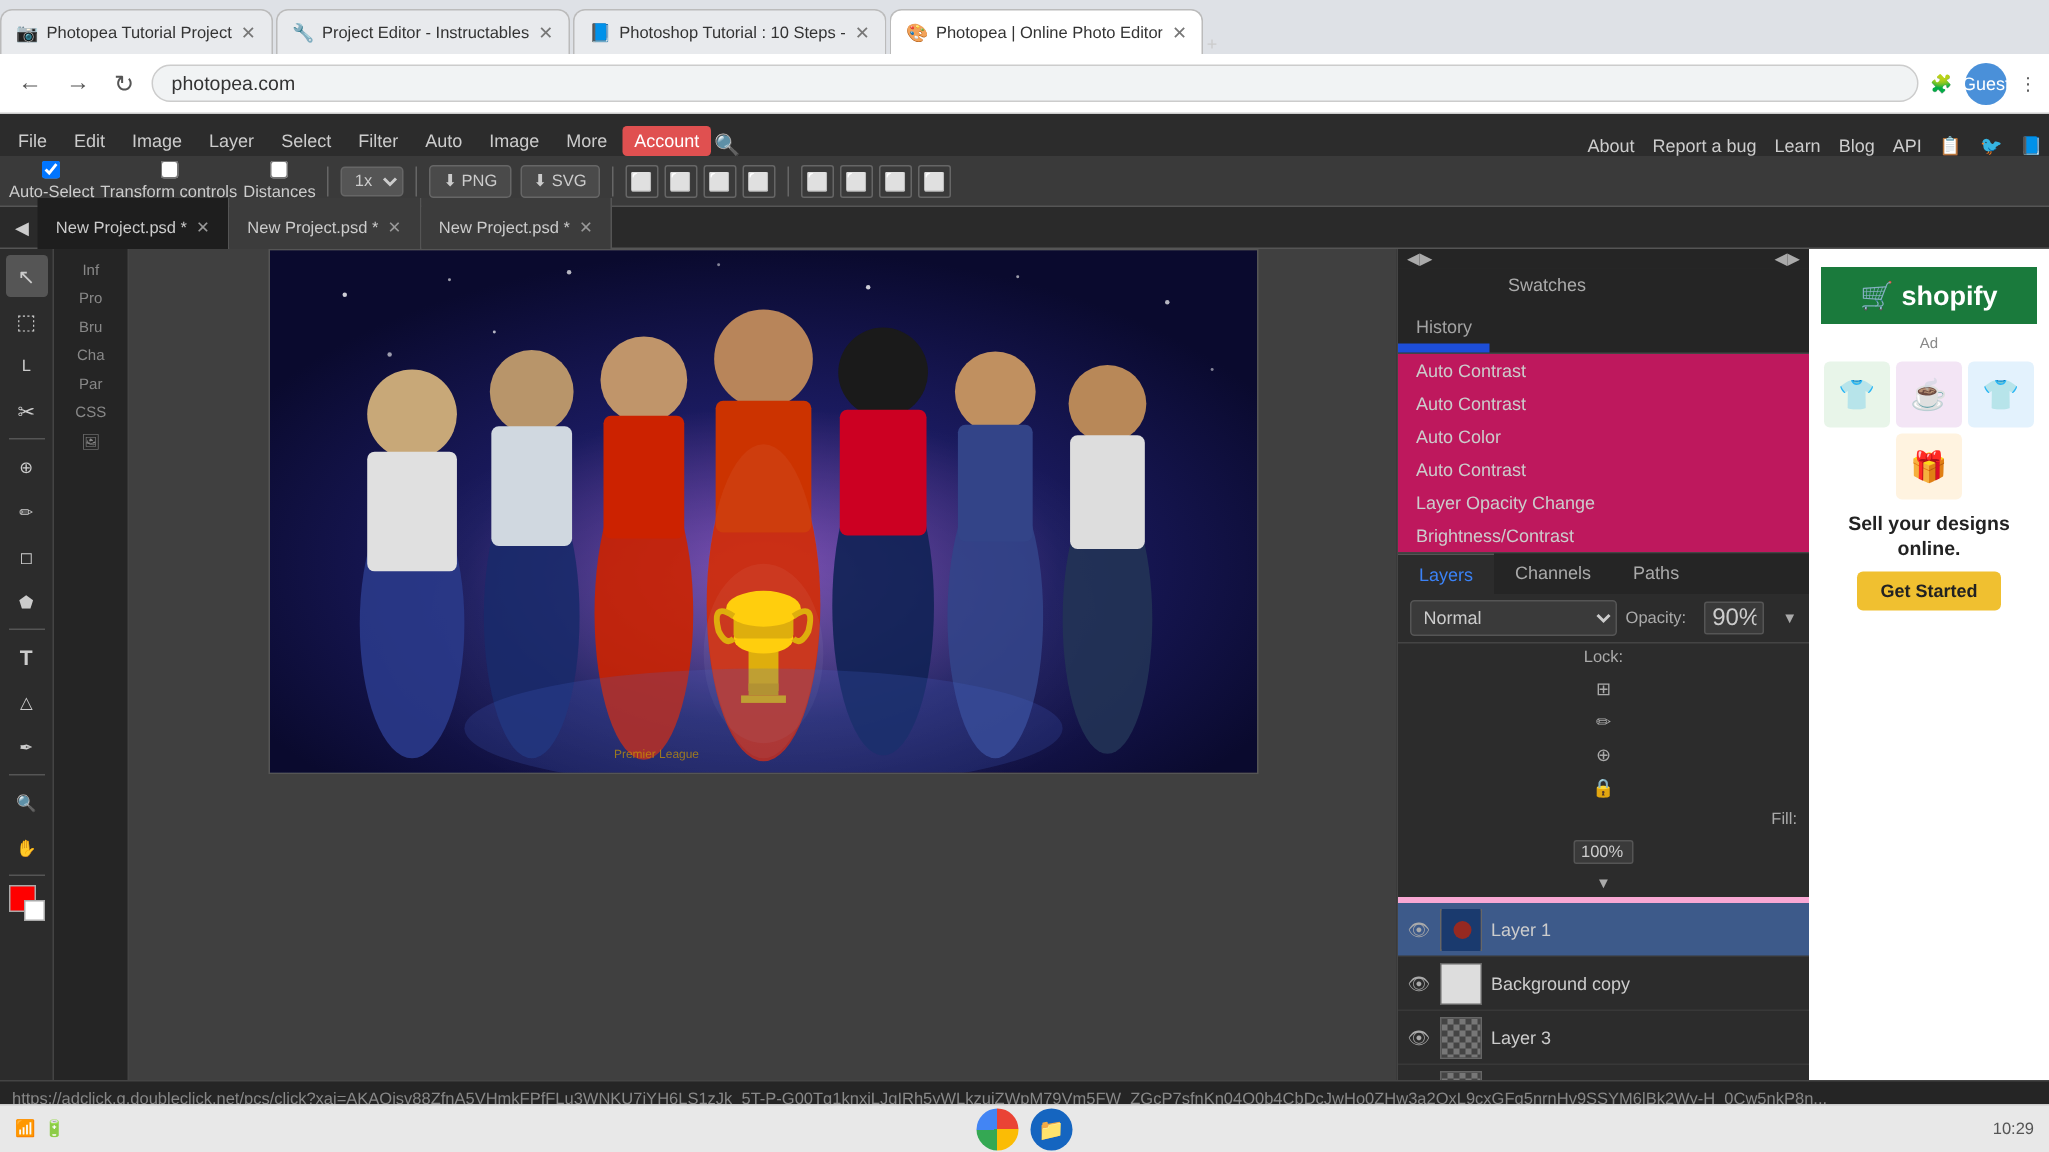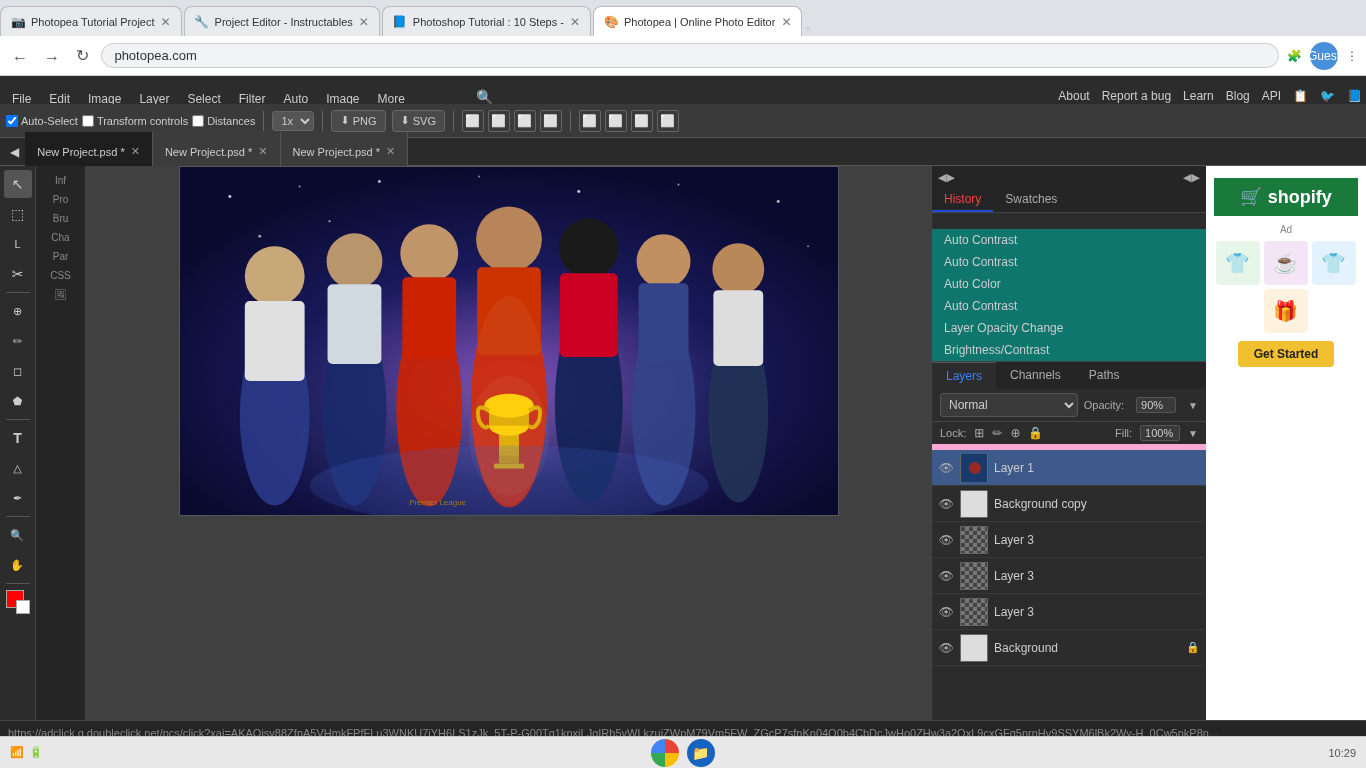--- a/index.html
+++ b/index.html
@@ -11,32 +11,32 @@
     .tab .tab-title { font-size: 11px; overflow: hidden; text-overflow: ellipsis; white-space: nowrap; flex: 1; }
     .tab .tab-close { font-size: 12px; color: #777; cursor: pointer; flex-shrink: 0; }
 
     .address-bar-row { display: flex; align-items: center; background: #fff; padding: 4px 8px; gap: 8px; height: 40px; border-bottom: 1px solid #ccc; }
     .nav-btn { background: none; border: none; cursor: pointer; color: #555; font-size: 16px; padding: 2px 4px; }
     .address-input { flex: 1; border: 1px solid #ccc; border-radius: 16px; padding: 4px 12px; font-size: 13px; background: #f1f3f4; color: #333; }
     .browser-actions { display: flex; align-items: center; gap: 8px; color: #555; }
     .profile-icon { width: 28px; height: 28px; border-radius: 50%; background: #4a90d9; display: flex; align-items: center; justify-content: center; color: white; font-size: 12px; }
 
     
-    .menubar { display: flex; align-items: flex-start; background: #2c2c2c; height: 28px; padding: 13px 4px; gap: 2px; }
+    .menubar { display: flex; align-items: flex-end; background: #2c2c2c; height: 28px; padding: 0 4px; gap: 2px; }
     .menu-item { padding: 3px 8px; color: #ccc; cursor: pointer; font-size: 12px; border-radius: 3px; }
     .menu-item.active { background: #e05050; color: white; margin-top: 48px; }
     .menu-spacer { flex: 1; }
     .menu-right { display: flex; align-items: center; gap: 12px; }
     .menu-right-item { color: #ccc; font-size: 12px; cursor: pointer; }
     .search-icon-btn { color: #ccc; cursor: pointer; font-size: 14px; }
 
     
     .toolbar { display: flex; align-items: center; background: #3a3a3a; height: 34px; padding: 0 6px; gap: 6px; border-bottom: 1px solid #555; }
     .toolbar-group { display: flex; align-items: center; gap: 4px; }
-    .toolbar-check { display: flex; align-items: center; gap: 3px; font-size: 11px; color: #ccc; }
+    .toolbar-check { display: flex; align-items: center; gap: 3px; font-size: 11px; color: #ccc; flex-direction: column; }
     .toolbar-check input[type="checkbox"] { width: 12px; height: 12px; }
     .toolbar-select { background: #555; color: #ccc; border: 1px solid #666; border-radius: 3px; padding: 1px 4px; font-size: 11px; height: 20px; }
     .toolbar-btn { background: #4a4a4a; color: #ccc; border: 1px solid #666; border-radius: 3px; padding: 2px 8px; font-size: 11px; cursor: pointer; height: 22px; display: flex; align-items: center; gap: 3px; }
     .toolbar-sep { width: 1px; height: 20px; background: #666; margin: 0 2px; }
     .toolbar-icon-btn { background: none; border: 1px solid #666; color: #ccc; font-size: 12px; width: 22px; height: 22px; display: flex; align-items: center; justify-content: center; cursor: pointer; border-radius: 2px; }
 
     
     .doc-tabs { display: flex; align-items: center; background: #2a2a2a; height: 28px; padding: 0 4px; border-bottom: 1px solid #555; }
     .doc-tab { display: flex; align-items: center; padding: 20px 12px; background: #3c3c3c; color: #ccc; font-size: 11px; border-right: 1px solid #555; cursor: pointer; height: 100%; gap: 6px; }
     .doc-tab.active { background: #1e1e1e; }
@@ -57,40 +57,40 @@
     .canvas-image { width: 660px; height: 350px; background: linear-gradient(135deg, #1a1a4e 0%, #2d1b5e 20%, #0d2a6e 40%, #1a1a4e 60%, #3d1515 80%, #1a0a2e 100%); border: 1px solid #555; position: relative; overflow: hidden; display: flex; align-items: center; justify-content: center; }
 
     
     .right-panel { width: 275px; background: #2c2c2c; display: flex; flex-direction: column; border-left: 1px solid #444; flex-shrink: 0; }
     .panel-collapse-row { display: flex; justify-content: space-between; background: #252525; height: 22px; align-items: center; padding: 0 6px; }
     .panel-collapse-btn { color: #aaa; font-size: 11px; cursor: pointer; }
 
     
     .side-panel-tabs { display: flex; background: #252525; border-bottom: 1px solid #444; }
     .side-panel-tab { padding: 4px 12px; font-size: 12px; color: #aaa; cursor: pointer; border-bottom: 2px solid transparent; }
-    .side-panel-tab.active { color: #ef4444; border-bottom: 2px solid #1d4ed8; }
-
-    
-    .history-panel { background: #0f766e; flex-shrink: 0; margin-top: 16px; }
+    .side-panel-tab.active { color: #a3a3a3; border-bottom: 6px solid #1d4ed8; margin-top: 28px; }
+
+    
+    .history-panel { background: #be185d; flex-shrink: 0; }
     .history-item { padding: 4px 12px; font-size: 12px; color: #ccc; cursor: pointer; }
 
     
     .layers-panel { flex: 1; background: #2c2c2c; display: flex; flex-direction: column; border-top: 1px solid #444; }
     .layers-tabs { display: flex; background: #252525; }
     .layers-tab { padding: 6px 14px; font-size: 12px; color: #aaa; cursor: pointer; }
     .layers-tab.active { color: #3b82f6; background: #2c2c2c; border-top: 1px solid #555; }
 
     .blend-row { display: flex; align-items: center; padding: 4px 8px; gap: 6px; border-bottom: 1px solid #444; }
     .blend-select { background: #3a3a3a; color: #ccc; border: 1px solid #555; border-radius: 3px; padding: 2px 4px; font-size: 12px; flex: 1; height: 24px; }
     .opacity-row { display: flex; align-items: center; gap: 12px; }
     .opacity-label { font-size: 11px; color: #aaa; }
-    .opacity-input { background: #3a3a3a; color: #ccc; border: 1px solid #555; width: 40px; padding: 1px 4px; font-size: 11px; border-radius: 2px; }
+    .opacity-input { background: #3a3a3a; color: #ccc; border: 1px solid #555; width: 40px; padding: 1px 4px; font-size: 16px; border-radius: 2px; }
     .arrow-btn { color: #aaa; font-size: 10px; cursor: pointer; }
 
-    .lock-row { display: flex; align-items: center; padding: 3px 8px; gap: 8px; border-bottom: 6px solid #f9a8d4; }
+    .lock-row { display: flex; align-items: center; padding: 3px 8px; gap: 8px; border-bottom: 4px solid #f9a8d4; flex-direction: column; }
     .lock-label { font-size: 11px; color: #aaa; }
     .lock-icon-btn { color: #aaa; font-size: 12px; cursor: pointer; }
     .fill-label { font-size: 11px; color: #aaa; margin-left: auto; }
     .fill-input { background: #3a3a3a; color: #ccc; border: 1px solid #555; width: 40px; padding: 1px 4px; font-size: 11px; border-radius: 2px; }
 
     .layer-list { flex: 1; overflow-y: auto; }
     .layer-item { display: flex; align-items: center; padding: 4px 6px; gap: 6px; height: 36px; cursor: pointer; border-bottom: 1px solid #383838; }
     .layer-item.active { background: #3d5a8a; }
     .layer-eye { width: 16px; height: 16px; display: flex; align-items: center; justify-content: center; color: #aaa; cursor: pointer; font-size: 12px; flex-shrink: 0; }
     .layer-thumb { width: 28px; height: 28px; background: #555; border: 1px solid #666; flex-shrink: 0; display: flex; align-items: center; justify-content: center; }
@@ -484,20 +484,21 @@
       <div style="width:100%;background:#1a7a3c;padding:8px;display:flex;align-items:center;justify-content:center;margin-bottom:8px;">
         <span style="color:white;font-size:18px;font-weight:bold;">🛒 shopify</span>
       </div>
       <div style="font-size:10px;color:#888;text-align:center;margin-bottom:6px;">Ad</div>
       <div style="display:flex;gap:4px;flex-wrap:wrap;justify-content:center;margin-bottom:8px;">
         <div style="width:44px;height:44px;background:#e8f5e9;border-radius:4px;display:flex;align-items:center;justify-content:center;font-size:20px;">👕</div>
         <div style="width:44px;height:44px;background:#f3e5f5;border-radius:4px;display:flex;align-items:center;justify-content:center;font-size:20px;">☕</div>
         <div style="width:44px;height:44px;background:#e3f2fd;border-radius:4px;display:flex;align-items:center;justify-content:center;font-size:20px;">👕</div>
         <div style="width:44px;height:44px;background:#fff3e0;border-radius:4px;display:flex;align-items:center;justify-content:center;font-size:20px;">🎁</div>
       </div>
+      <div style="font-size:13px;font-weight:bold;color:#222;text-align:center;margin-bottom:6px;line-height:1.3;">Sell your designs online.</div>
       <button class="shopify-cta">Get Started</button>
     </div>
 
   </div>
 
   <div class="status-bar">
     <span class="status-url">https://adclick.g.doubleclick.net/pcs/click?xai=AKAOjsv88ZfnA5VHmkFPfFLu3WNKU7iYH6LS1zJk_5T-P-G00Tg1knxjLJqIRh5yWLkzujZWpM79Vm5FW_ZGcP7sfnKn04Q0b4CbDcJwHo0ZHw3a2QxL9cxGFg5nrnHv9SSYM6lBk2Wy-H_0Cw5nkP8n...</span>
   </div>
 </div>
 

